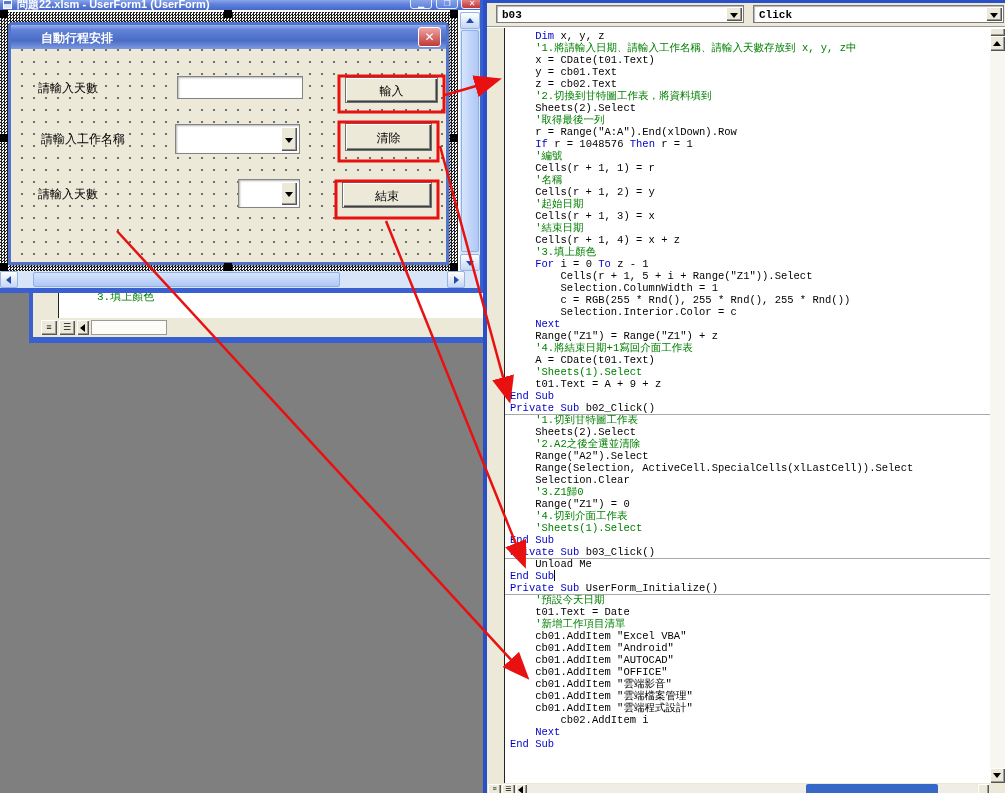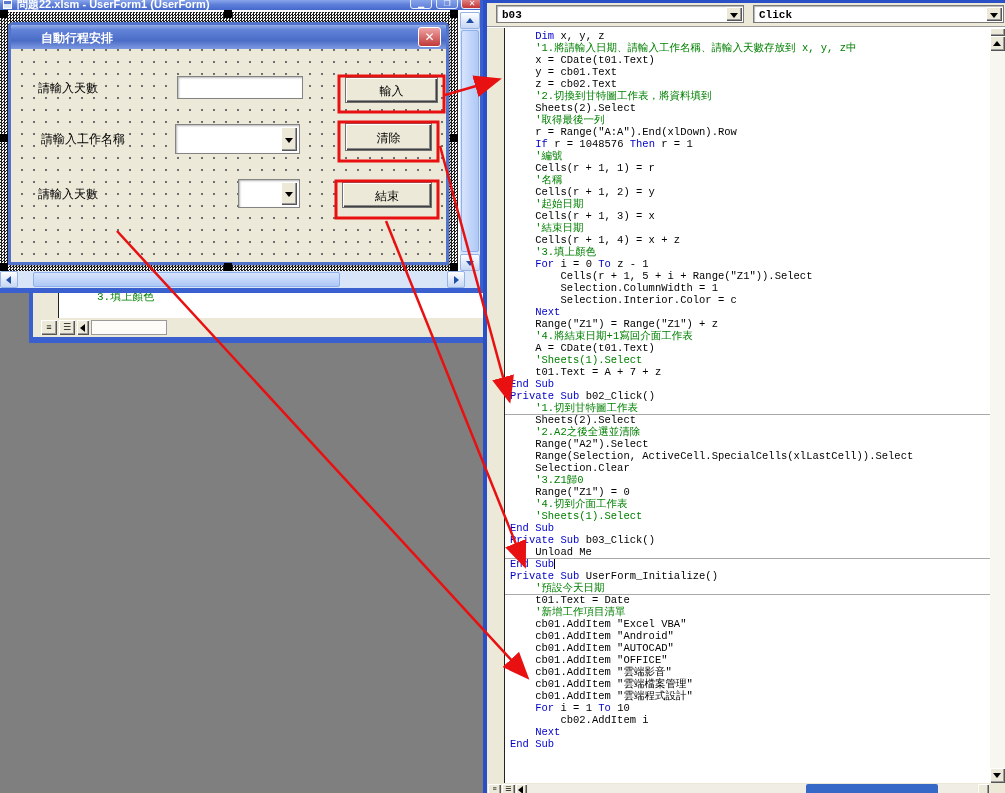--- a/index.html
+++ b/index.html
@@ -225,27 +225,28 @@
           <div class="code-line"><span class="seg-c">    '名稱</span></div>
           <div class="code-line"><span class="seg-n">    Cells(r + 1, 2) = y</span></div>
           <div class="code-line"><span class="seg-c">    '起始日期</span></div>
           <div class="code-line"><span class="seg-n">    Cells(r + 1, 3) = x</span></div>
           <div class="code-line"><span class="seg-c">    '結束日期</span></div>
           <div class="code-line"><span class="seg-n">    Cells(r + 1, 4) = x + z</span></div>
           <div class="code-line"><span class="seg-c">    '3.填上顏色</span></div>
           <div class="code-line"><span class="seg-n">    </span><span class="seg-k">For</span><span class="seg-n"> i = 0 </span><span class="seg-k">To</span><span class="seg-n"> z - 1</span></div>
           <div class="code-line"><span class="seg-n">        Cells(r + 1, 5 + i + Range("Z1")).Select</span></div>
           <div class="code-line"><span class="seg-n">        Selection.ColumnWidth = 1</span></div>
+          <div class="code-line"><span class="seg-n">        c = RGB(255 * Rnd(), 255 * Rnd(), 255 * Rnd())</span></div>
           <div class="code-line"><span class="seg-n">        Selection.Interior.Color = c</span></div>
           <div class="code-line"><span class="seg-n">    </span><span class="seg-k">Next</span></div>
           <div class="code-line"><span class="seg-n">    Range("Z1") = Range("Z1") + z</span></div>
           <div class="code-line"><span class="seg-c">    '4.將結束日期+1寫回介面工作表</span></div>
           <div class="code-line"><span class="seg-n">    A = CDate(t01.Text)</span></div>
           <div class="code-line"><span class="seg-c">    'Sheets(1).Select</span></div>
-          <div class="code-line"><span class="seg-n">    t01.Text = A + 7 + z</span></div>
+          <div class="code-line"><span class="seg-n">    t01.Text = A + 9 + z</span></div>
           <div class="code-line"><span class="seg-k">End Sub</span></div>
           <div class="code-line"><span class="seg-k">Private Sub </span><span class="seg-n">b02_Click()</span></div>
           <div class="code-line"><span class="seg-c">    '1.切到甘特圖工作表</span></div>
           <div class="code-line"><span class="seg-n">    Sheets(2).Select</span></div>
           <div class="code-line"><span class="seg-c">    '2.A2之後全選並清除</span></div>
           <div class="code-line"><span class="seg-n">    Range("A2").Select</span></div>
           <div class="code-line"><span class="seg-n">    Range(Selection, ActiveCell.SpecialCells(xlLastCell)).Select</span></div>
           <div class="code-line"><span class="seg-n">    Selection.Clear</span></div>
           <div class="code-line"><span class="seg-c">    '3.Z1歸0</span></div>
           <div class="code-line"><span class="seg-n">    Range("Z1") = 0</span></div>
@@ -259,21 +260,20 @@
           <div class="code-line"><span class="seg-c">    '預設今天日期</span></div>
           <div class="code-line"><span class="seg-n">    t01.Text = Date</span></div>
           <div class="code-line"><span class="seg-c">    '新增工作項目清單</span></div>
           <div class="code-line"><span class="seg-n">    cb01.AddItem "Excel VBA"</span></div>
           <div class="code-line"><span class="seg-n">    cb01.AddItem "Android"</span></div>
           <div class="code-line"><span class="seg-n">    cb01.AddItem "AUTOCAD"</span></div>
           <div class="code-line"><span class="seg-n">    cb01.AddItem "OFFICE"</span></div>
           <div class="code-line"><span class="seg-n">    cb01.AddItem "雲端影音"</span></div>
           <div class="code-line"><span class="seg-n">    cb01.AddItem "雲端檔案管理"</span></div>
           <div class="code-line"><span class="seg-n">    cb01.AddItem "雲端程式設計"</span></div>
-          <div class="code-line"><span class="seg-n">    </span><span class="seg-k">For</span><span class="seg-n"> i = 1 </span><span class="seg-k">To</span><span class="seg-n"> 10</span></div>
           <div class="code-line"><span class="seg-n">        cb02.AddItem i</span></div>
           <div class="code-line"><span class="seg-n">    </span><span class="seg-k">Next</span></div>
           <div class="code-line"><span class="seg-k">End Sub</span></div>
           <div class="proc-separator" style="top: 386px;"></div>
           <div class="proc-separator" style="top: 530px;"></div>
           <div class="proc-separator" style="top: 566px;"></div>
         </div>
     </div>
 
     <div class="abs cls-track" style="left:507px;top:28px;width:15px;height:755px;">

